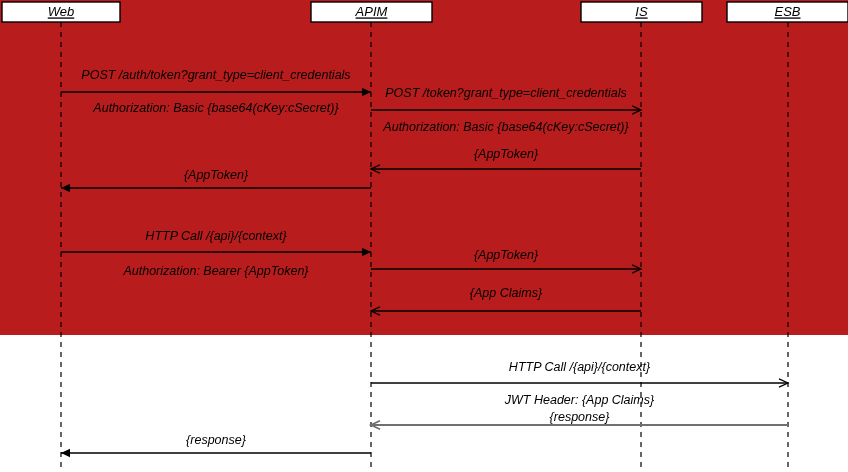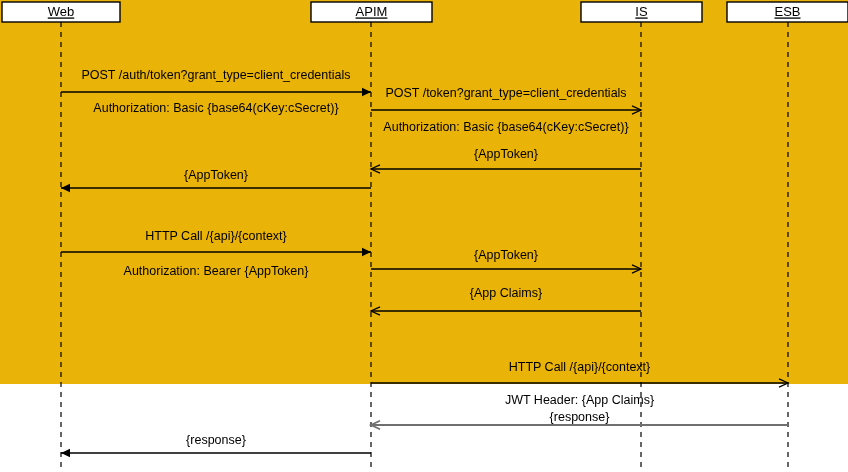--- a/index.html
+++ b/index.html
@@ -9,22 +9,23 @@
   }
   body {
     width: 848px;
     height: 472px;
     overflow: hidden;
     font-family: "Liberation Sans", sans-serif;
   }
   #diagram-root {
     position: relative;
     width: 848px;
-    height: 384px;
-    background: #eab308;
+    height: 335px;
+    background: #b91c1c;
+    font-style: italic;
   }
   svg#seq-svg {
     display: block;
     width: 848px;
     height: 472px;
   }
   .lifeline-box {
     fill: #ffffff;
     stroke: #000000;
     stroke-width: 1.4;

